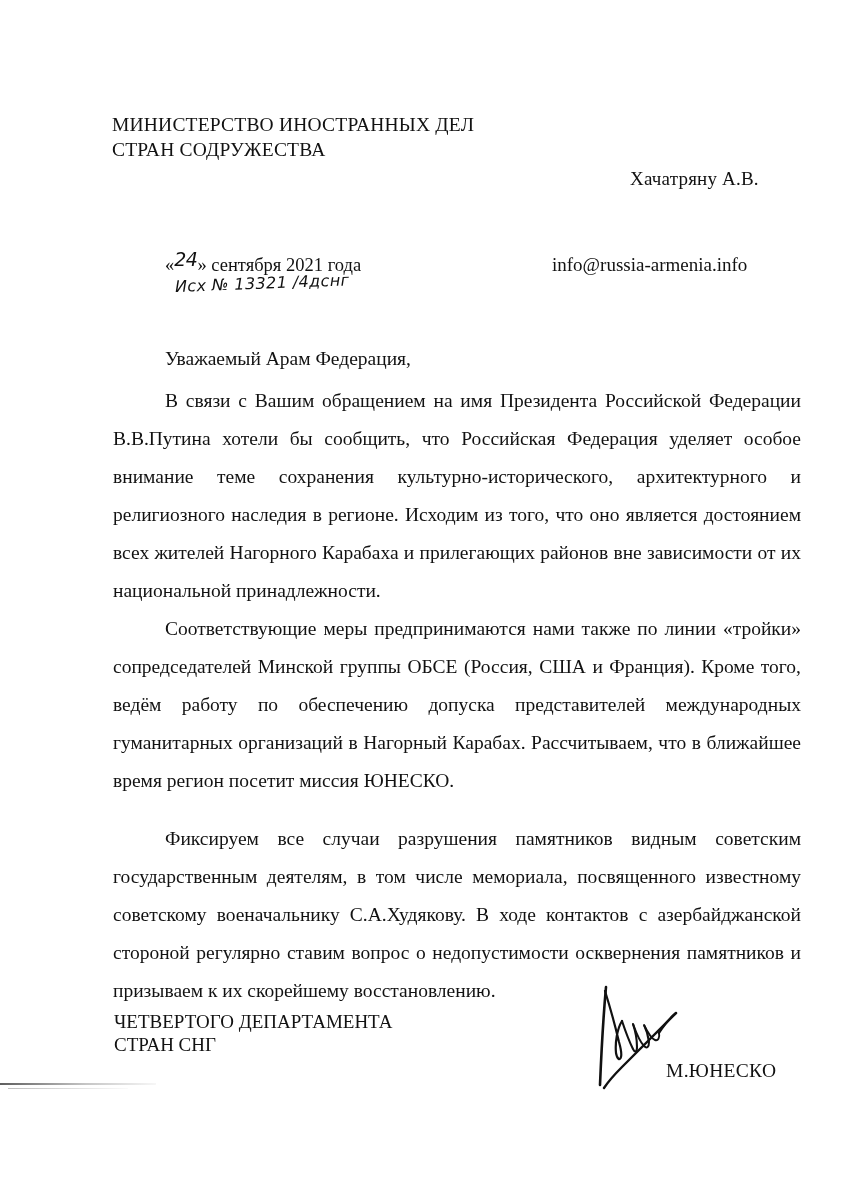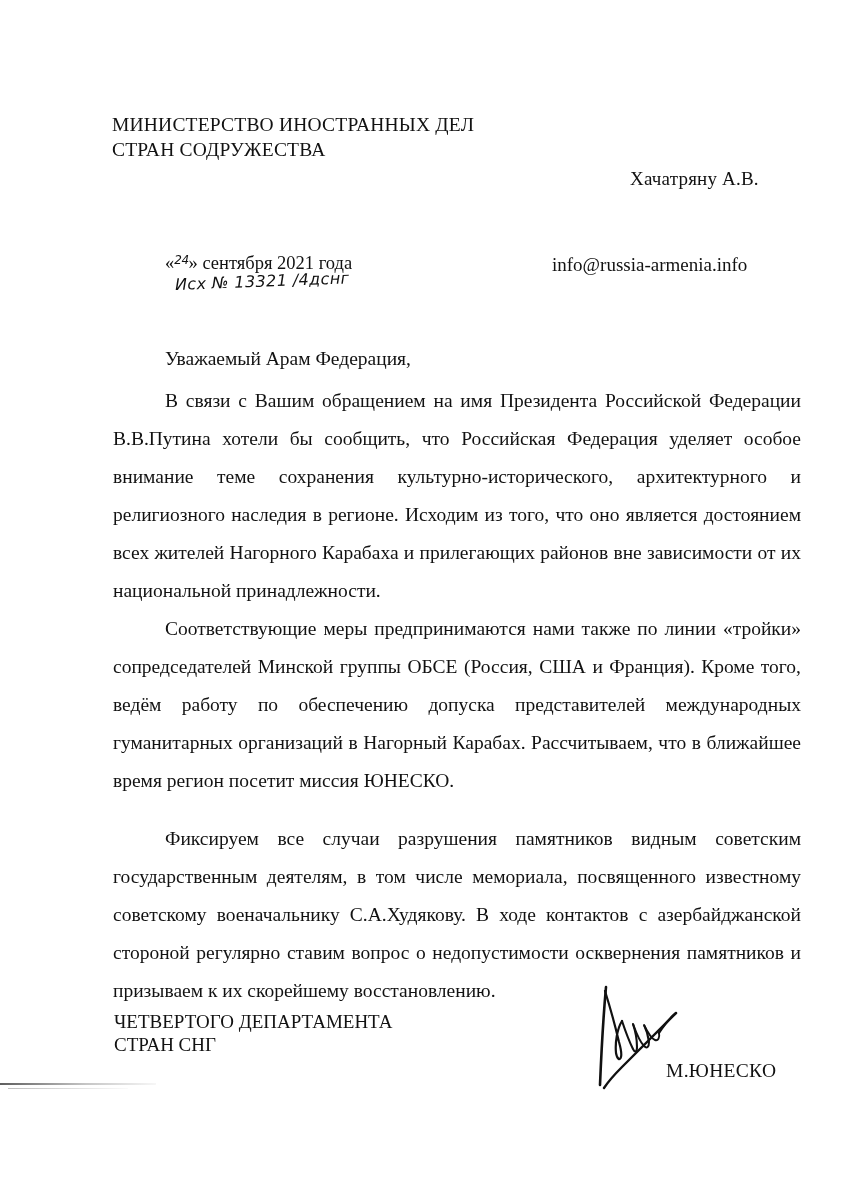--- a/index.html
+++ b/index.html
@@ -47,21 +47,21 @@
   
   .date-block {
     position: absolute;
     left: 165px;
     top: 253px;
     font-size: 18.5px;
   }
   .date-line { position: relative; white-space: nowrap; }
   .hand-day {
     font-family: "DejaVu Sans", sans-serif;
-    font-size: 12px;
+    font-size: 19px;
     font-style: italic;
     position: relative;
     top: -5px;
     letter-spacing: -0.5px;
   }
   .outgoing {
     font-family: "DejaVu Sans", sans-serif;
     font-style: italic;
     font-size: 16px;
     letter-spacing: 0.4px;

